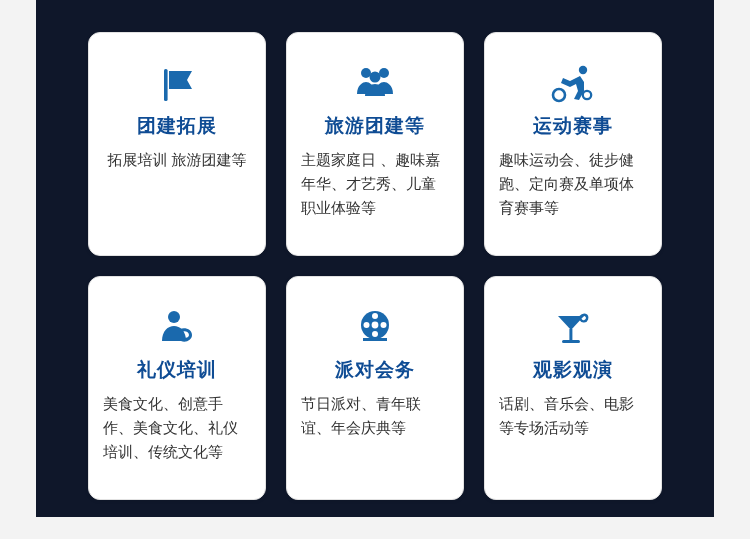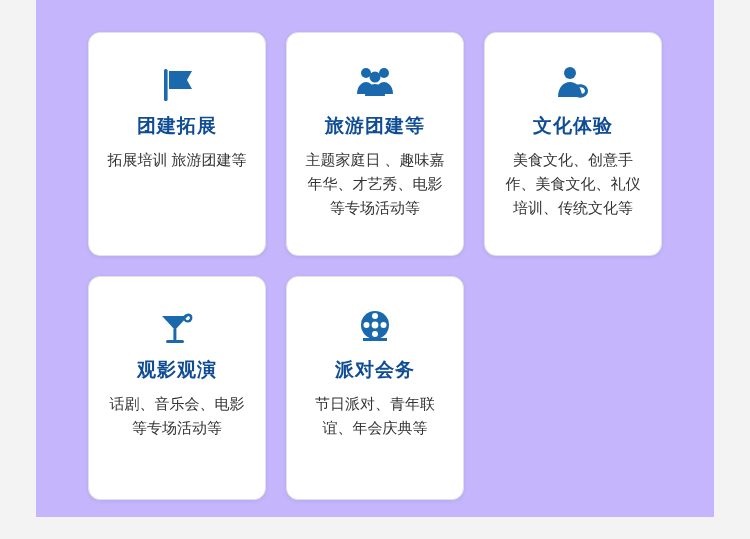--- a/index.html
+++ b/index.html
@@ -10,21 +10,21 @@
     width: 750px;
     height: 539px;
     background: #ffffff;
     font-family: "Liberation Sans", sans-serif;
     overflow: hidden;
   }
   .page {
     position: relative;
     width: 750px;
     height: 539px;
-    background: #c4b5fd;
+    background: #0f172a;
     box-sizing: border-box;
   }
   .grid {
     position: absolute;
     left: 88px;
     top: 32px;
     width: 576px;
     display: flex;
     flex-wrap: wrap;
     gap: 20px 20px;
@@ -54,21 +54,20 @@
     font-size: 19px;
     font-weight: bold;
     letter-spacing: 1px;
     margin-bottom: 10px;
     line-height: 1.2;
   }
   .card-desc {
     color: #333333;
     font-size: 15px;
     line-height: 1.62;
-    text-align: center;
     padding: 0 14px;
     word-break: break-all;
   }
   .bottom-strip {
     position: absolute;
     left: 0;
     bottom: 0;
     width: 750px;
     height: 22px;
     background: #f3f3f3;
@@ -118,59 +117,71 @@
         <svg width="46" height="46" viewBox="0 0 46 46">
           <circle cx="14" cy="12" r="5" fill="#1a69ad"></circle>
           <circle cx="32" cy="12" r="5" fill="#1a69ad"></circle>
           <circle cx="23" cy="16" r="5.5" fill="#1a69ad"></circle>
           <path d="M5 33 C5 24 11 21 14 21 C17 21 23 24 23 33 Z" fill="#1a69ad"></path>
           <path d="M23 33 C23 24 29 21 32 21 C35 21 41 24 41 33 Z" fill="#1a69ad"></path>
           <path d="M13 35 C13 26 19 23 23 23 C27 23 33 26 33 35 Z" fill="#1a69ad"></path>
         </svg>
       </div>
       <div class="card-title">旅游团建等</div>
-      <div class="card-desc">主题家庭日 、趣味嘉年华、才艺秀、电影等专场活动等</div>
+      <div class="card-desc">主题家庭日 、趣味嘉年华、才艺秀、儿童职业体验等</div>
     </div>
 
+    <div class="card">
+      <div class="icon-wrap">
+        <svg width="46" height="46" viewBox="0 0 46 46">
+          <circle cx="33" cy="9" r="4.2" fill="#1a69ad"></circle>
+          <path d="M30 15 L20 20 L13 17 L11 22 L20 26 L26 23 L28 30 L24 38 L29 39 L34 30 L34 21 Z" fill="#1a69ad"></path>
+          <circle cx="9" cy="34" r="6" fill="none" stroke="#1a69ad" stroke-width="2.6"></circle>
+          <circle cx="37" cy="34" r="4.2" fill="none" stroke="#1a69ad" stroke-width="2.3"></circle>
+        </svg>
+      </div>
+      <div class="card-title">运动赛事</div>
+      <div class="card-desc">趣味运动会、徒步健跑、定向赛及单项体育赛事等</div>
+    </div>
 
     <div class="card">
       <div class="icon-wrap">
         <svg width="46" height="46" viewBox="0 0 46 46">
           <circle cx="20" cy="12" r="6" fill="#1a69ad"></circle>
           <path d="M8 36 C8 26 14 21 20 21 C26 21 32 26 32 36 Z" fill="#1a69ad"></path>
           <path d="M26 24 C32 22 38 25 38 30 C38 35 32 38 27 36 L30 33 C33 33 35 32 35 30 C35 27 31 25 27 27 Z" fill="#1a69ad"></path>
         </svg>
       </div>
-      <div class="card-title">文化体验</div>
+      <div class="card-title">礼仪培训</div>
       <div class="card-desc">美食文化、创意手作、美食文化、礼仪培训、传统文化等</div>
-    </div>
-
-    <div class="card">
-      <div class="icon-wrap">
-        <svg width="46" height="46" viewBox="0 0 46 46">
-          <path d="M8 11 H34 L21 25 Z" fill="#1a69ad"></path>
-          <rect x="19.4" y="24" width="3" height="12" fill="#1a69ad"></rect>
-          <rect x="12" y="35" width="18" height="3" rx="1.5" fill="#1a69ad"></rect>
-          <path d="M30 12 C34 8 38 10 37 14 C36 17 32 17 31 15" fill="none" stroke="#1a69ad" stroke-width="2.4" stroke-linecap="round"></path>
-        </svg>
-      </div>
-      <div class="card-title">观影观演</div>
-      <div class="card-desc">话剧、音乐会、电影等专场活动等</div>
     </div>
 
     <div class="card">
       <div class="icon-wrap">
         <svg width="46" height="46" viewBox="0 0 46 46">
           <circle cx="23" cy="20" r="14" fill="#1a69ad"></circle>
           <circle cx="23" cy="20" r="3.4" fill="#ffffff"></circle>
           <circle cx="23" cy="11" r="3" fill="#ffffff"></circle>
           <circle cx="23" cy="29" r="3" fill="#ffffff"></circle>
           <circle cx="14.5" cy="20" r="3" fill="#ffffff"></circle>
           <circle cx="31.5" cy="20" r="3" fill="#ffffff"></circle>
           <path d="M11 33 H35 V36 H11 Z" fill="#1a69ad"></path>
         </svg>
       </div>
       <div class="card-title">派对会务</div>
       <div class="card-desc">节日派对、青年联谊、年会庆典等</div>
     </div>
 
+    <div class="card">
+      <div class="icon-wrap">
+        <svg width="46" height="46" viewBox="0 0 46 46">
+          <path d="M8 11 H34 L21 25 Z" fill="#1a69ad"></path>
+          <rect x="19.4" y="24" width="3" height="12" fill="#1a69ad"></rect>
+          <rect x="12" y="35" width="18" height="3" rx="1.5" fill="#1a69ad"></rect>
+          <path d="M30 12 C34 8 38 10 37 14 C36 17 32 17 31 15" fill="none" stroke="#1a69ad" stroke-width="2.4" stroke-linecap="round"></path>
+        </svg>
+      </div>
+      <div class="card-title">观影观演</div>
+      <div class="card-desc">话剧、音乐会、电影等专场活动等</div>
+    </div>
+
   </div>
 </div>
 
 </body></html>

